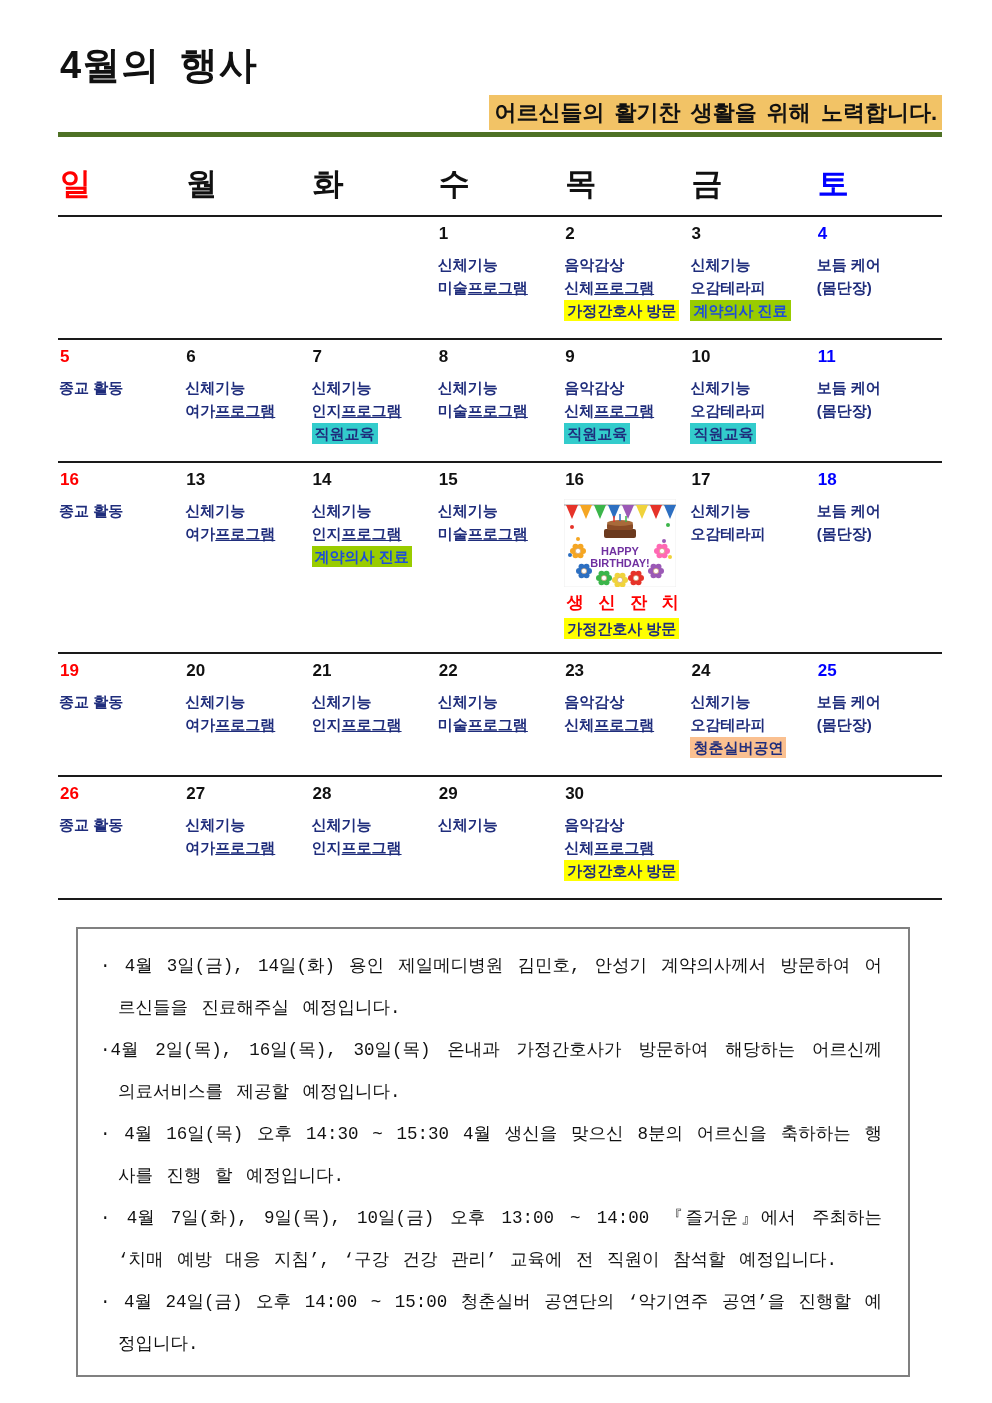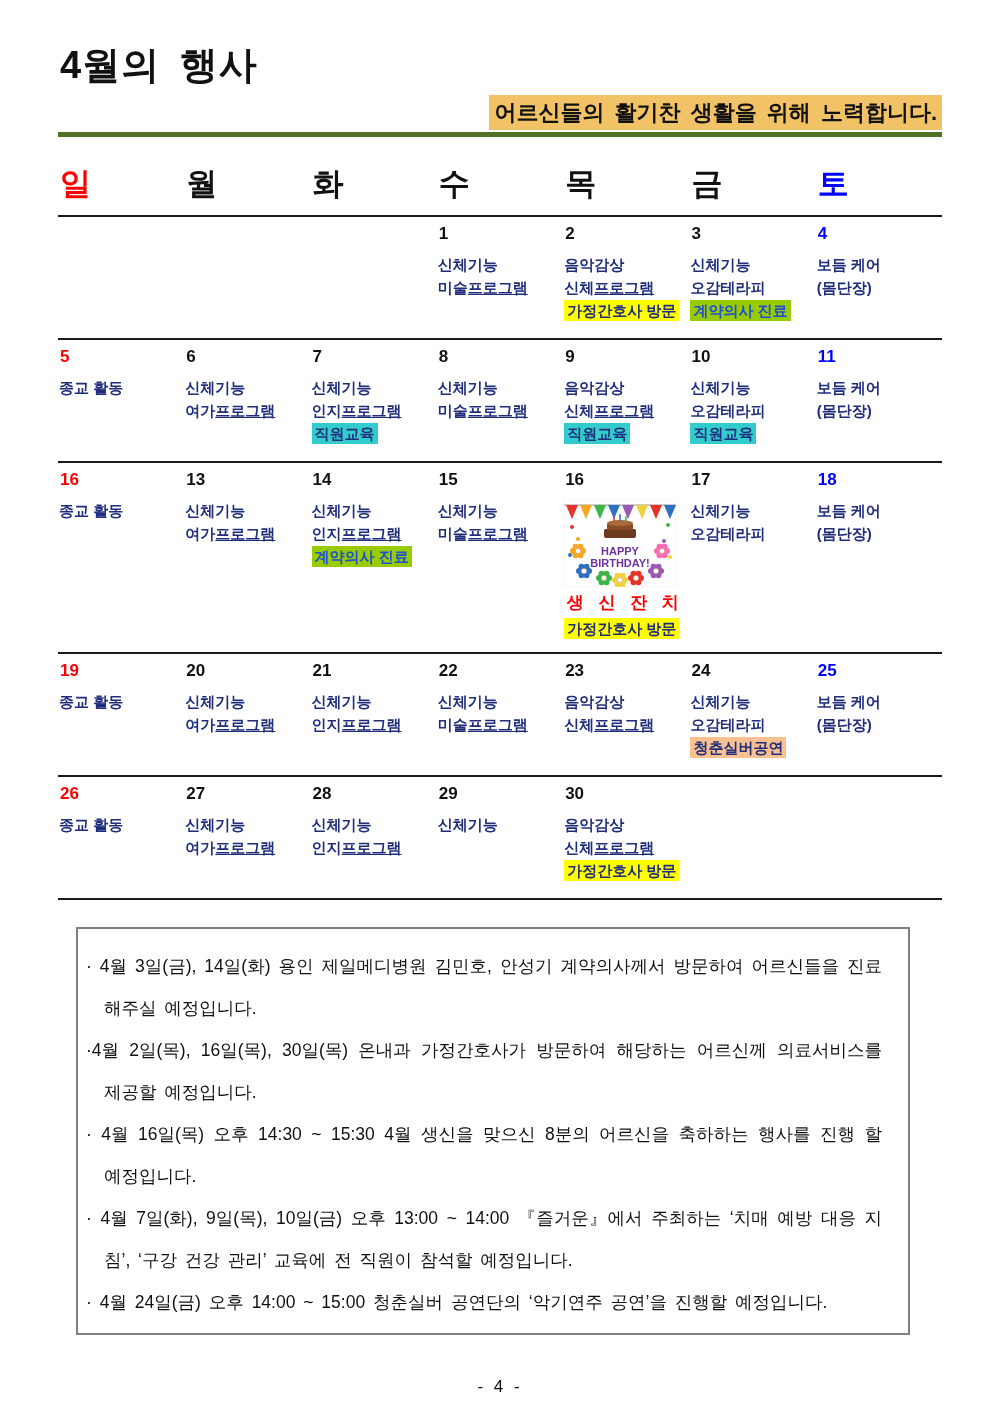--- a/index.html
+++ b/index.html
@@ -65,21 +65,22 @@
     color:var(--birthday-red,#FF0000);
     font-size:17px; letter-spacing:5px;
     margin:4px 0 3px 0; text-align:center;
   }
   .birthday-img { width:112px; height:88px; display:block; margin:0 0 2px 0; }
 
   
   .notes-box {
     border:2px solid var(--note-border-gray,#808080);
     margin:27px 32px 0 18px;
-    padding:16px 26px 10px 8px;
+    padding:16px 26px 10px 22px;
+    font-family:Liberation Mono, monospace;
   }
   .note {
     font-size:17.5px; color:#111;
     line-height:42px; text-align:justify;
     padding-left:18px; text-indent:-18px;
     word-spacing:3px;
   }
 
   
   .page-num {

